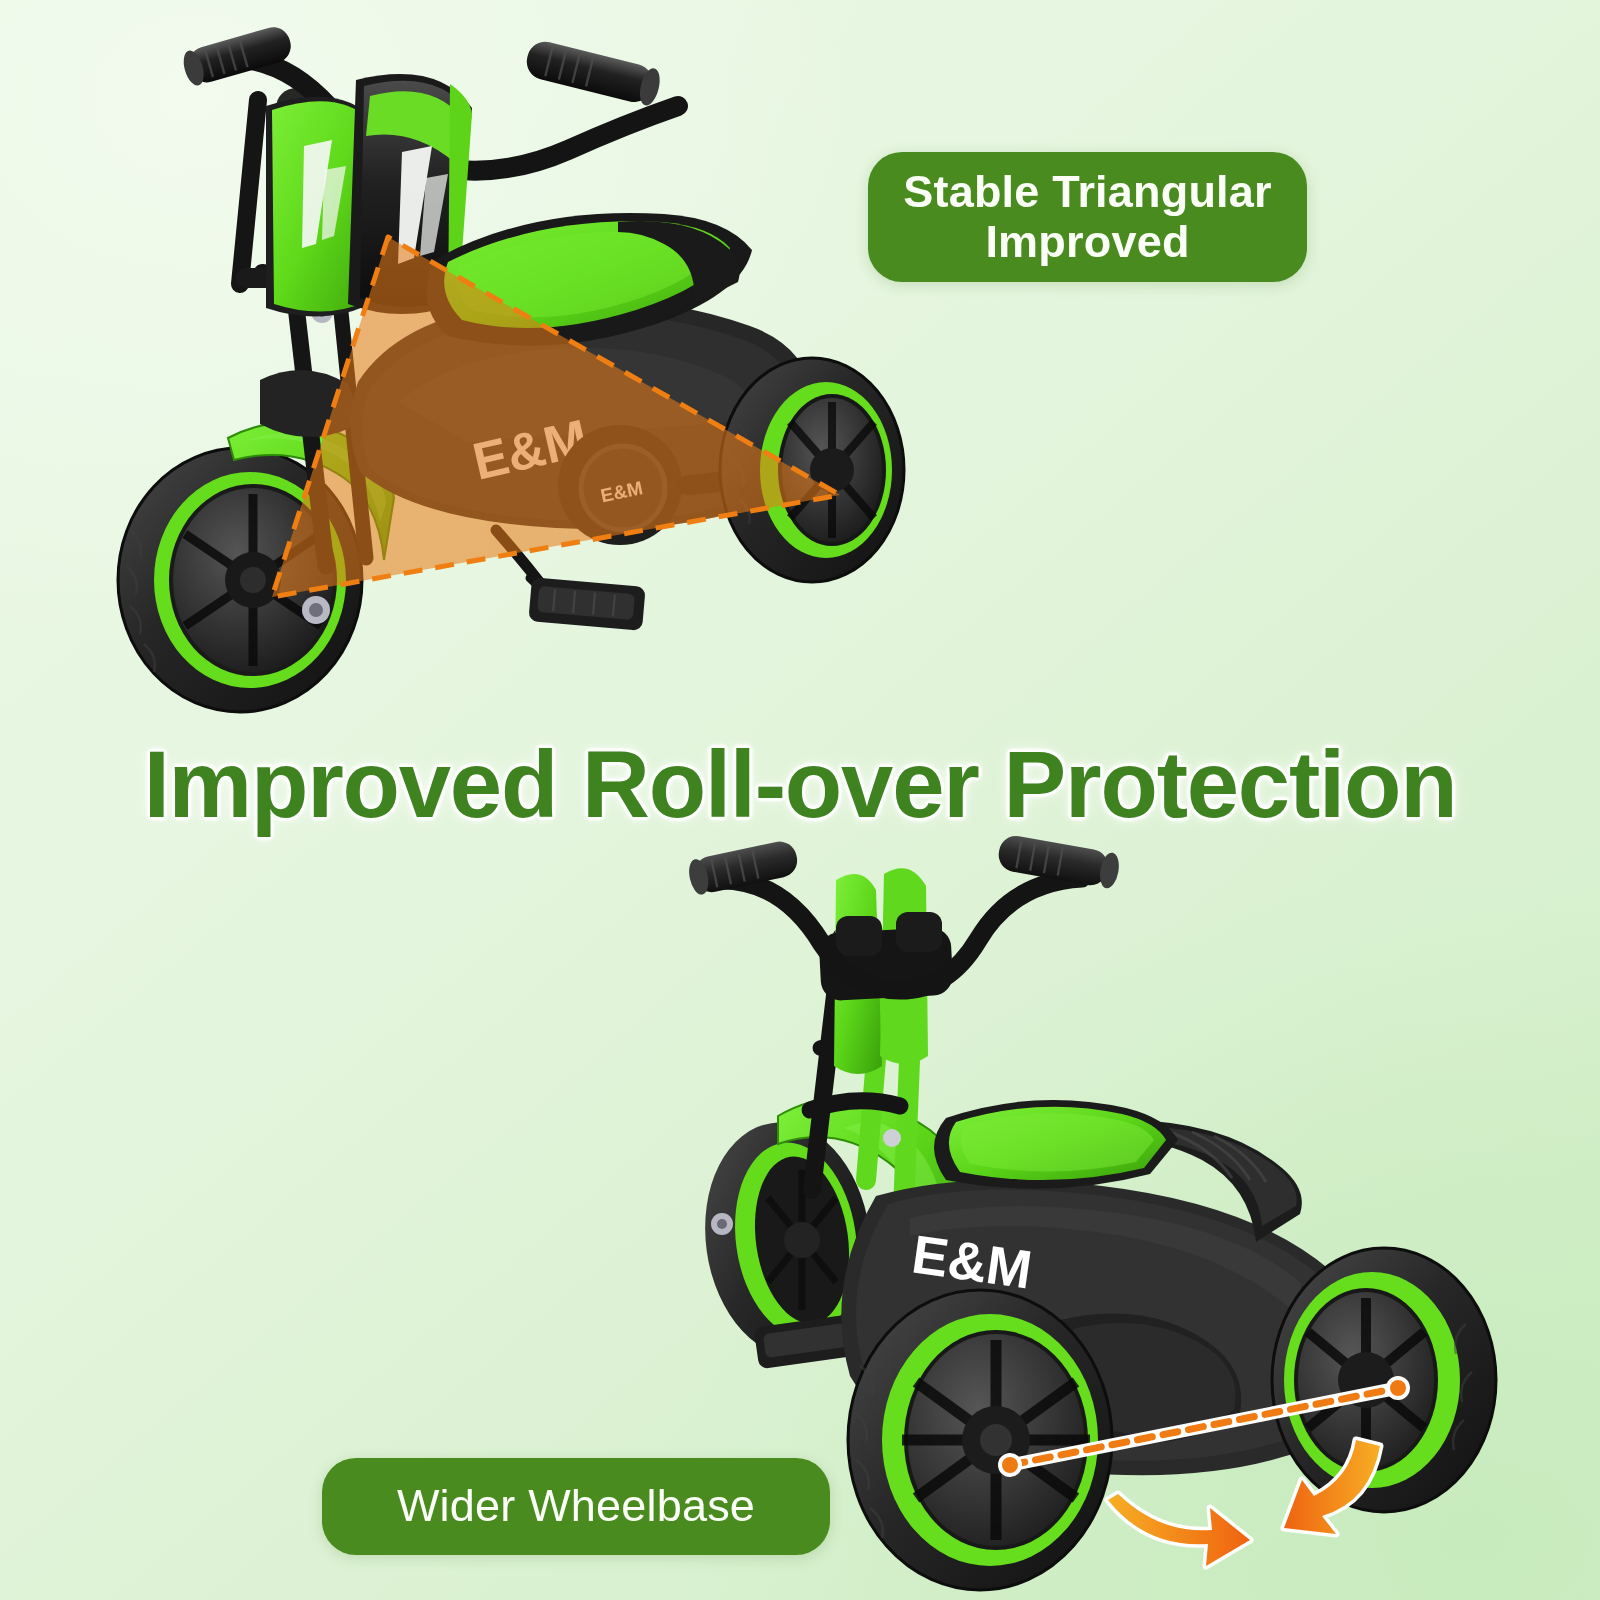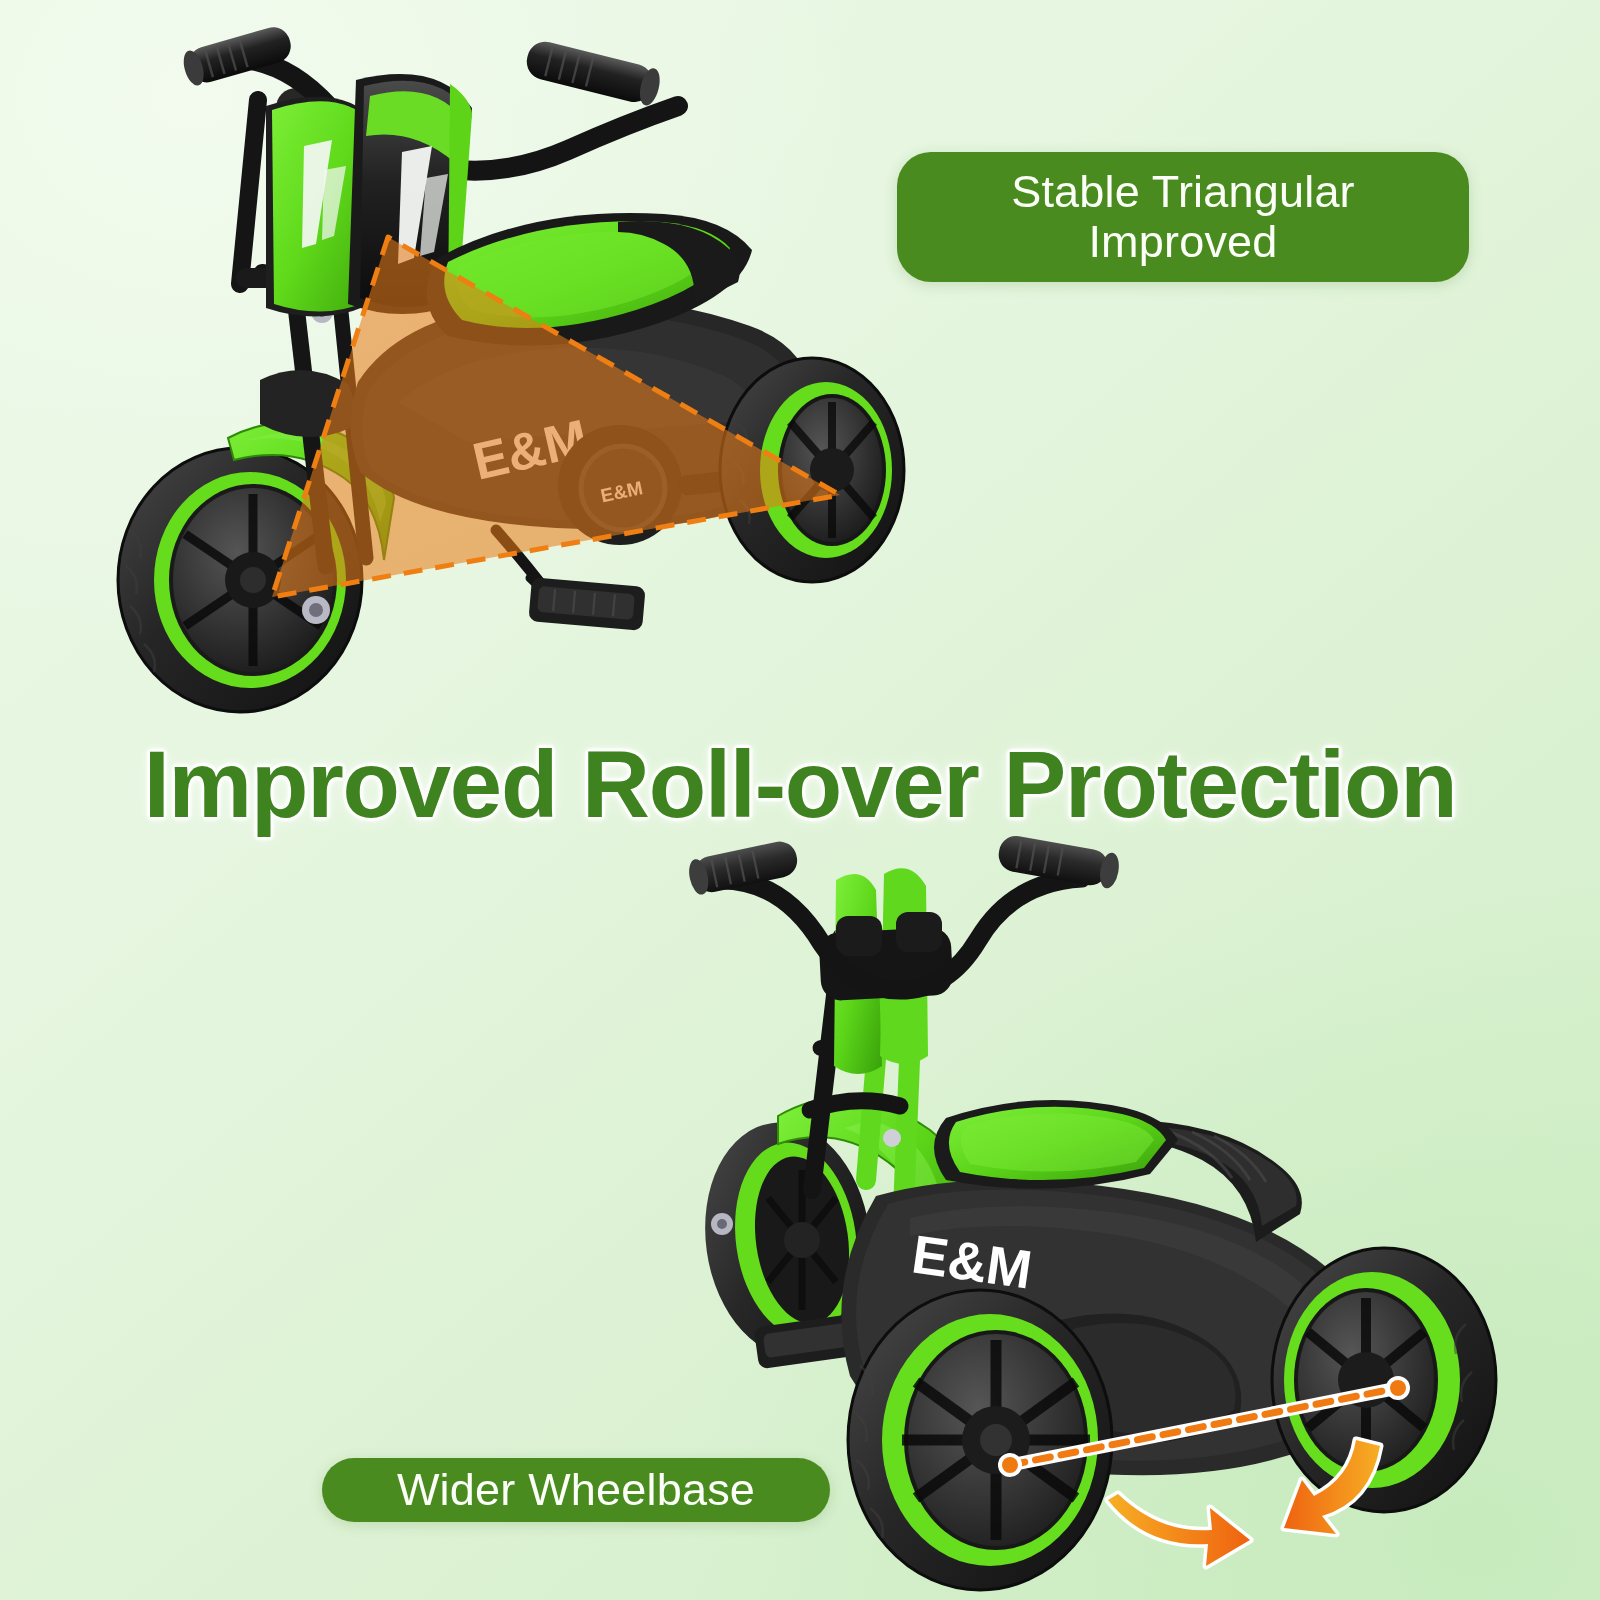--- a/index.html
+++ b/index.html
@@ -18,22 +18,22 @@
 
   .layer{position:absolute;top:0;left:0;width:1600px;height:1600px;}
 
   
   .badge{
     position:absolute;background:#4a8b1f;color:#fbfff7;
     border-radius:34px;display:flex;align-items:center;justify-content:center;
     text-align:center;line-height:1.12;font-weight:400;letter-spacing:.2px;
     box-shadow:0 3px 14px rgba(60,110,30,.18);
   }
-  #badge-structure{left:897px;top:152px;width:572px;height:130px;font-size:45px;padding:0 18px;box-sizing:border-box;}
-  #badge-wheelbase{left:322px;top:1458px;width:508px;height:64px;font-size:45px;}
+  #badge-structure{left:868px;top:152px;width:439px;height:130px;font-size:45px;padding:0 18px;box-sizing:border-box;font-weight:bold;}
+  #badge-wheelbase{left:322px;top:1458px;width:508px;height:97px;font-size:45px;}
 
   
   #headline{
     position:absolute;left:0;top:731px;width:1600px;text-align:center;
     font-size:94px;font-weight:bold;color:#3f8220;letter-spacing:-1.2px;
     white-space:nowrap;
     text-shadow:
       0 0 3px #fff,0 0 6px #fff,0 0 10px #fff,0 0 16px #f3fbef,
       3px 0 2px #fff,-3px 0 2px #fff,0 3px 2px #fff,0 -3px 2px #fff,
       2px 2px 2px #fff,-2px -2px 2px #fff,2px -2px 2px #fff,-2px 2px 2px #fff;

